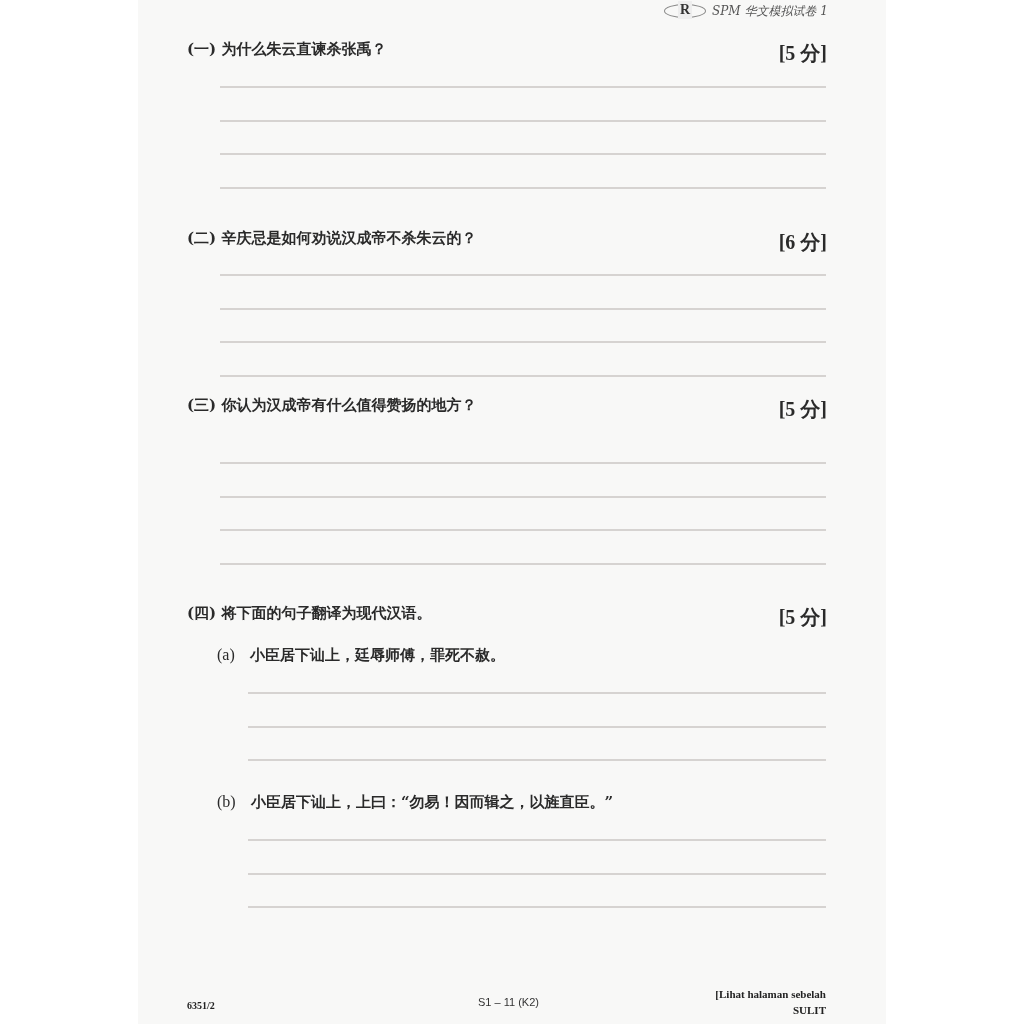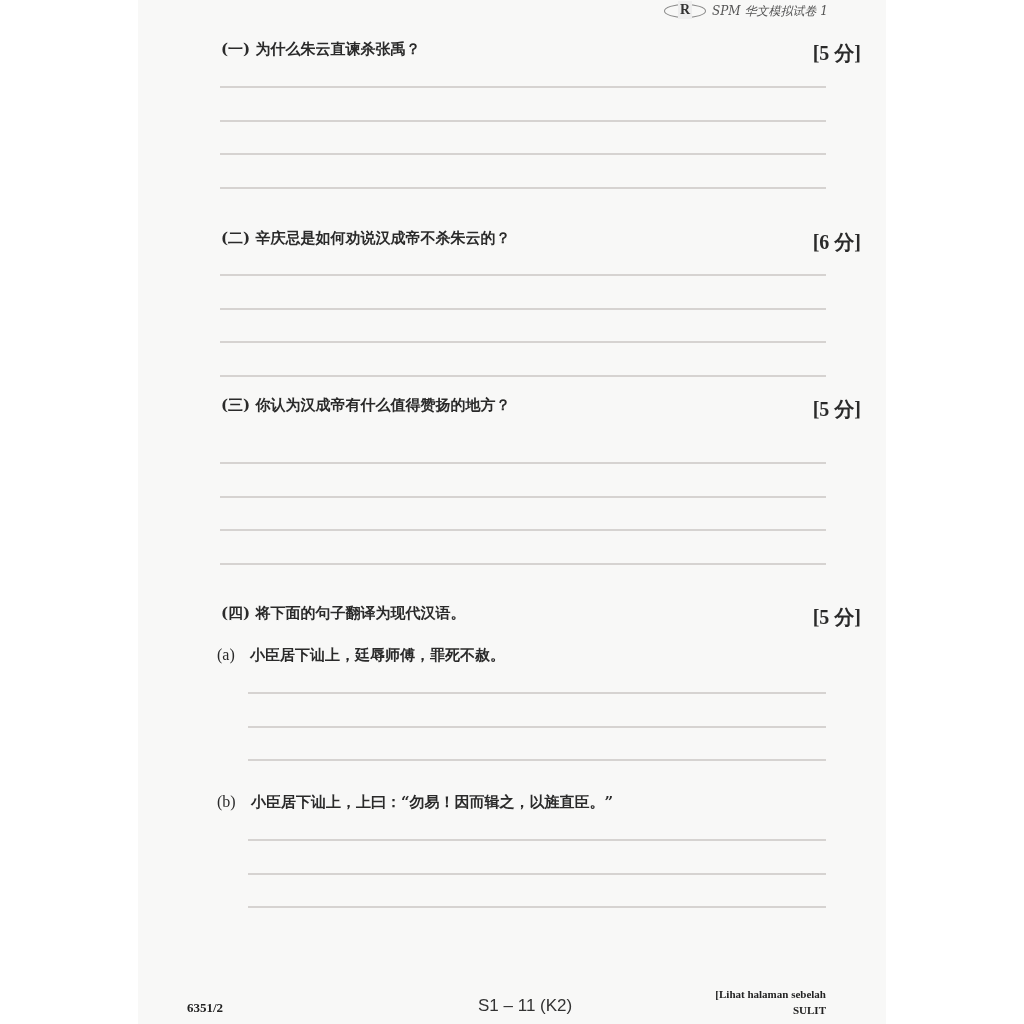--- a/index.html
+++ b/index.html
@@ -50,21 +50,20 @@
       font-family: "Liberation Serif", serif;
     }
     .q {
       position: absolute;
       left: 187px;
       width: 640px;
       display: flex; justify-content: space-between;
       font-size: 15px;
       font-weight: bold;
       color: #2a2a2a;
-      margin-left: 34px;
     }
     .mark {
       font-family: "Liberation Serif", serif;
       font-size: 20px;
       font-weight: bold;
     }
     .line {
       position: absolute;
       height: 2px;
       background: #d6d3d1;
@@ -78,26 +77,26 @@
     }
     .sub .lbl {
       font-family: "Liberation Serif", serif;
       font-weight: normal;
       margin-right: 10px;
       font-size: 16px;
     }
     .footer-left {
       position: absolute; left: 187px; top: 1000px;
       font-family: "Liberation Serif", serif;
-      font-weight: bold; font-size: 13px; color: #222;
+      font-weight: bold; font-size: 10px; color: #222;
     }
     .footer-mid {
       position: absolute; left: 478px; top: 996px;
       font-family: "Liberation Sans", sans-serif;
-      font-size: 17px; color: #333;
+      font-size: 11px; color: #333;
     }
     .footer-right {
       position: absolute; right: 198px; top: 986px;
       text-align: right;
       font-family: "Liberation Serif", serif;
       font-weight: bold; font-size: 11px; color: #222;
       line-height: 16px;
     }
   </style>
 </head>

